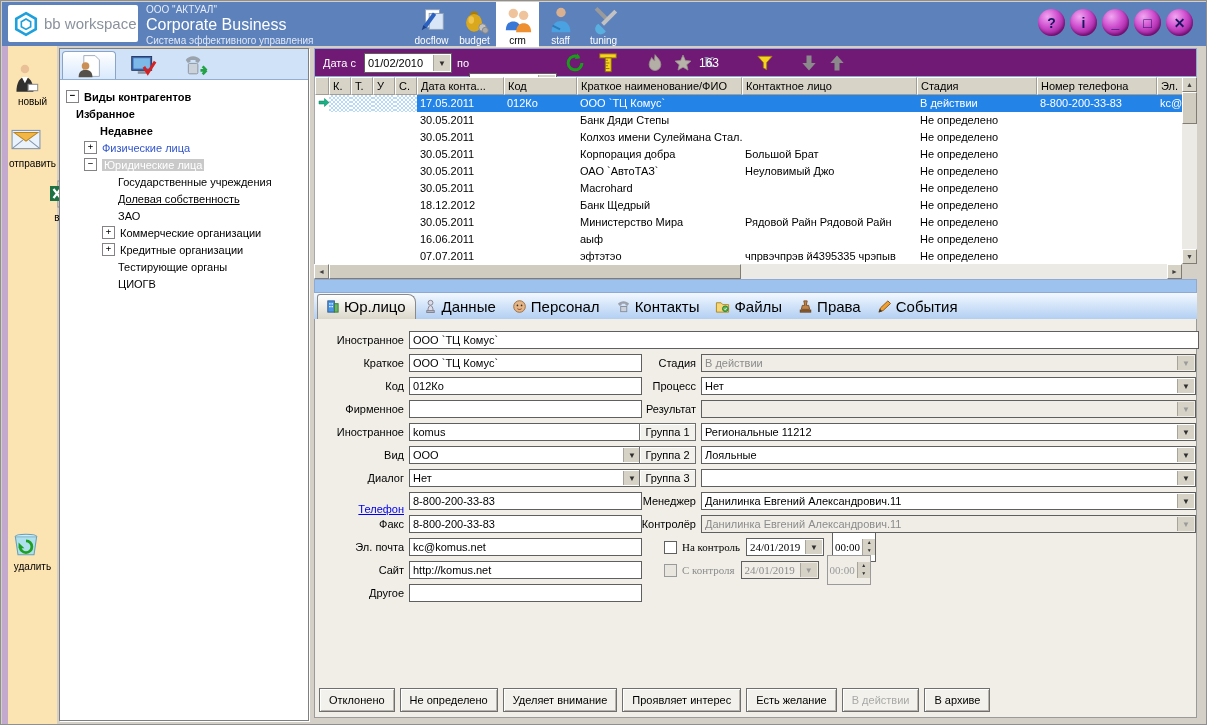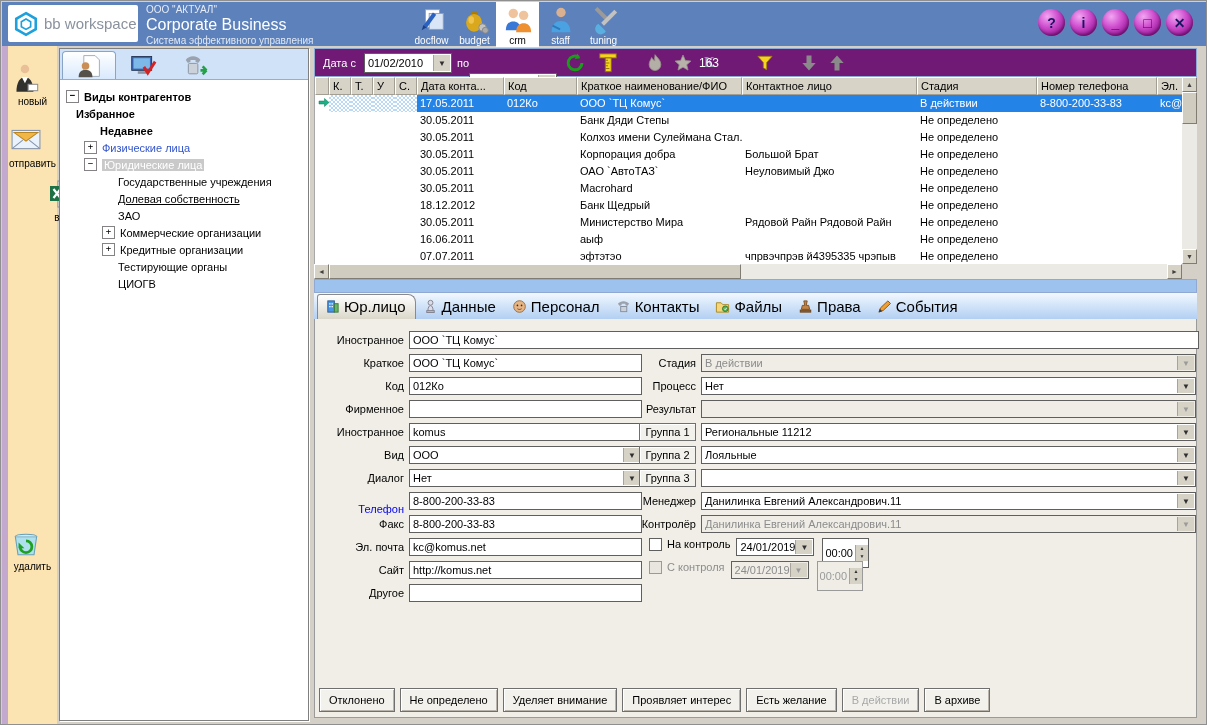--- a/index.html
+++ b/index.html
@@ -84,24 +84,24 @@
   .lcol{position:absolute;left:5px;top:12px;}
   .rcol{position:absolute;left:324px;top:35px;}
   .frow{display:flex;align-items:center;height:18px;margin-bottom:5px;}
   .flabel{width:84px;text-align:right;padding-right:5px;flex:none;white-space:nowrap;}
   .rlabel{width:57px;text-align:right;padding-right:5px;flex:none;white-space:nowrap;}
   .input{height:18px;box-sizing:border-box;border:1px solid #5f5f5f;background:#fff;
          padding:1px 3px;width:233px;display:flex;align-items:center;white-space:nowrap;overflow:hidden;}
   .combo.w233{width:233px;height:18px;}
   .wide{width:790px;}
   .rfield{width:495px;height:18px;}
-  .link{color:#0000ee;cursor:pointer;margin-top:16px;}
+  .link{color:#0000ee;text-decoration:underline;cursor:pointer;margin-top:16px;}
   .gbtn{width:57px;height:18px;margin-right:5px;flex:none;background:#f2f1ec;border:1px solid #6f6f6f;
         box-shadow:inset 1px 1px 0 #fff;display:flex;align-items:center;justify-content:center;box-sizing:border-box;cursor:default;}
-  .crow{display:flex;height:18px;margin-bottom:5px;margin-left:10px;}
+  .crow{display:flex;align-items:center;height:18px;margin-bottom:5px;margin-left:25px;font-family:Liberation Serif, serif;}
   .cb{width:13px;height:13px;background:#fff;border:1px solid #5f5f5f;box-sizing:border-box;flex:none;}
   .cb.dis{background:#e8e6df;border-color:#9a9a9a;}
   .clabel{margin:0 6px 0 5px;}
   .dim{color:#8c8c8c;}
   .spin{height:30px;box-sizing:border-box;border:1px solid #5f5f5f;background:#fff;display:flex;align-items:center;margin-left:8px;}
   .spin .val{padding:0 2px;}
   .spin .arrows{width:12px;height:16px;display:flex;flex-direction:column;border-left:1px solid #a8a49c;}
   .spin .arrows span{flex:1;background:#d6d2c6;font-size:5px;line-height:7px;text-align:center;color:#303030;}
   .spin.dis{background:#efede6;color:#9a9a9a;border-color:#9a9a9a;}
   #stagebtns{position:absolute;left:318px;top:687px;display:flex;gap:5px;}

